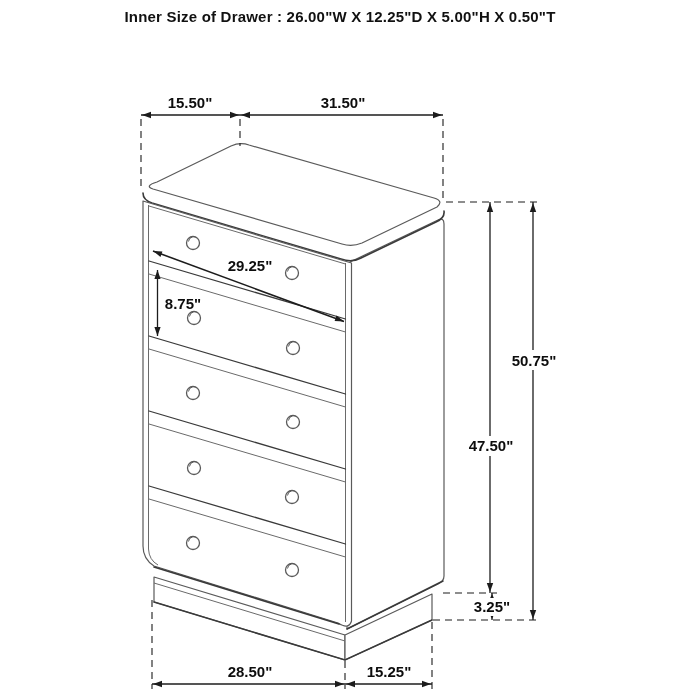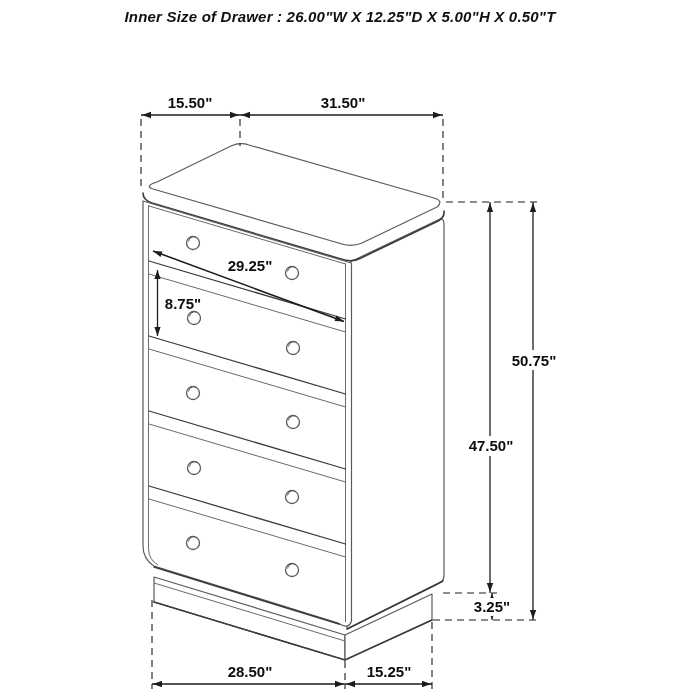--- a/index.html
+++ b/index.html
@@ -1,19 +1,19 @@
 <!DOCTYPE html>
 <html><head>
 <meta charset="utf-8">
 <style>
   html,body{margin:0;padding:0;background:#ffffff;}
   #stage{position:relative;width:700px;height:700px;background:#ffffff;overflow:hidden;
          font-family:"Liberation Sans",sans-serif;}
   #diagram-title{position:absolute;left:0;top:8px;width:680px;text-align:center;
-         font-size:15px;font-weight:bold;color:#111;letter-spacing:0.2px;font-style:italic;}
+         font-size:15px;font-weight:bold;color:#111;letter-spacing:0.2px;}
   svg{position:absolute;left:0;top:0;}
   .furn{stroke:#5a5a5a;stroke-width:1.2;fill:#ffffff;stroke-linejoin:round;}
   .furnline{stroke:#6a6a6a;stroke-width:1;fill:none;}
   .accent{stroke:#3a3a3a;stroke-width:1.6;fill:none;stroke-linecap:round;}
   .dim{stroke:#1c1c1c;stroke-width:1.3;fill:none;}
   .dimthick{stroke:#1c1c1c;stroke-width:1.6;fill:none;}
   .dash{stroke:#1c1c1c;stroke-width:1.1;fill:none;stroke-dasharray:7 5;}
   .arrow{fill:#1c1c1c;stroke:none;}
   .labelbg{fill:#ffffff;stroke:none;}
   text.dimlabel{font-family:"Liberation Sans",sans-serif;font-size:15px;font-weight:bold;

